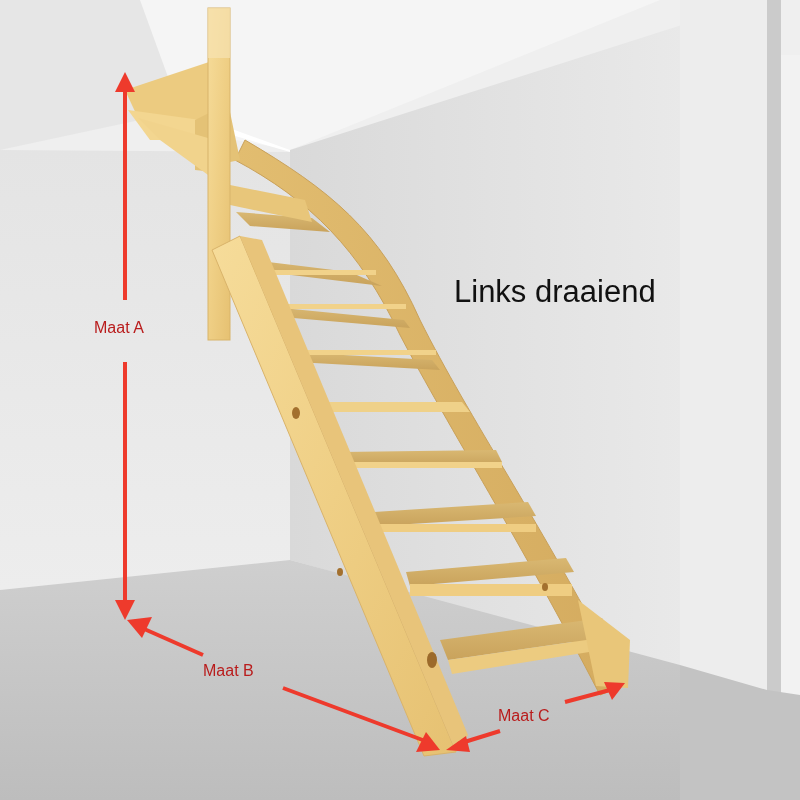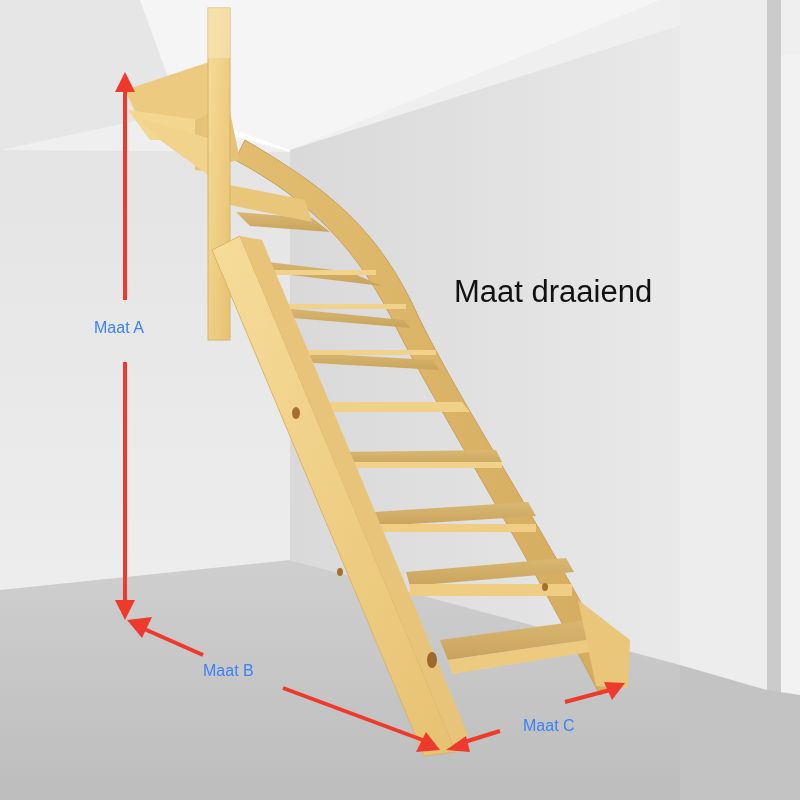--- a/index.html
+++ b/index.html
@@ -1,21 +1,21 @@
 <!DOCTYPE html>
 <html><head>
   <meta charset="utf-8">
   <style>
     html, body { margin: 0; padding: 0; background: #ffffff; }
     body { width: 800px; height: 800px; overflow: hidden; position: relative; font-family: "Liberation Sans", "DejaVu Sans", sans-serif; }
     .scene { position: absolute; left: 0; top: 0; width: 800px; height: 800px; }
-    .label { position: absolute; color: #3b82f6; white-space: nowrap; line-height: 1; text-align: right; }
+    .label { position: absolute; color: #b91c1c; white-space: nowrap; line-height: 1; text-align: right; }
     .label-a { left: 94px; top: 320px; font-size: 16px; }
     .label-b { left: 203px; top: 663px; font-size: 16px; }
-    .label-c { left: 523px; top: 708px; font-size: 16px; margin-top: 10px; }
+    .label-c { left: 498px; top: 708px; font-size: 16px; }
     .title { position: absolute; left: 454px; top: 276px; font-size: 31px; color: #111111; white-space: nowrap; line-height: 1; }
   </style>
 </head>
 <body>
 
 <svg class="scene" viewBox="0 0 800 800" xmlns="http://www.w3.org/2000/svg">
   <defs>
     <linearGradient id="floorGrad" x1="0" y1="0" x2="0" y2="1">
       <stop offset="0" stop-color="#cfcfcf"></stop>
       <stop offset="1" stop-color="#bdbdbd"></stop>
@@ -118,13 +118,13 @@
     <line x1="458" y1="744" x2="500" y2="731"></line>
     <line x1="565" y1="702" x2="610" y2="690"></line>
     <polygon points="446,750 466,736 470,752" stroke="none"></polygon>
     <polygon points="625,683 604,682 612,700" stroke="none"></polygon>
   </g>
 </svg>
 
 <div class="label label-a">Maat A</div>
 <div class="label label-b">Maat B</div>
 <div class="label label-c">Maat C</div>
-<div class="title">Maat draaiend</div>
+<div class="title">Links draaiend</div>
 
 </body></html>

